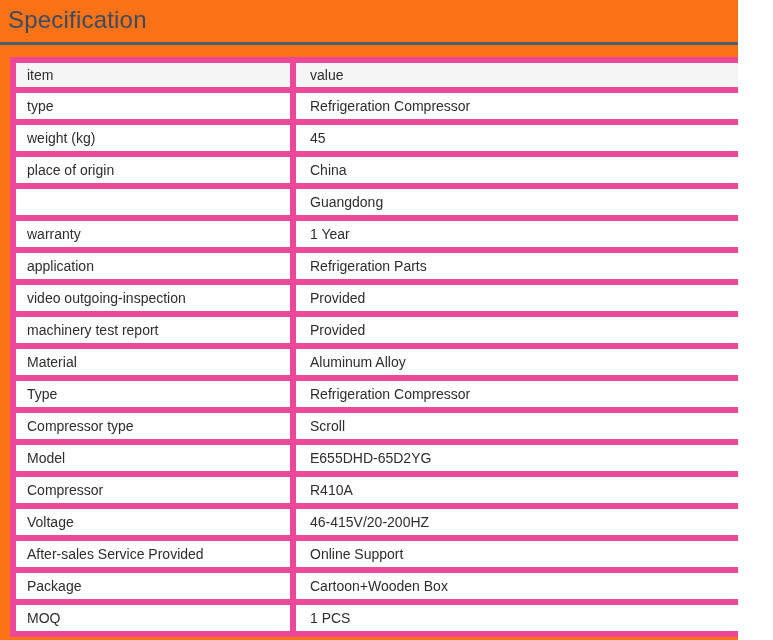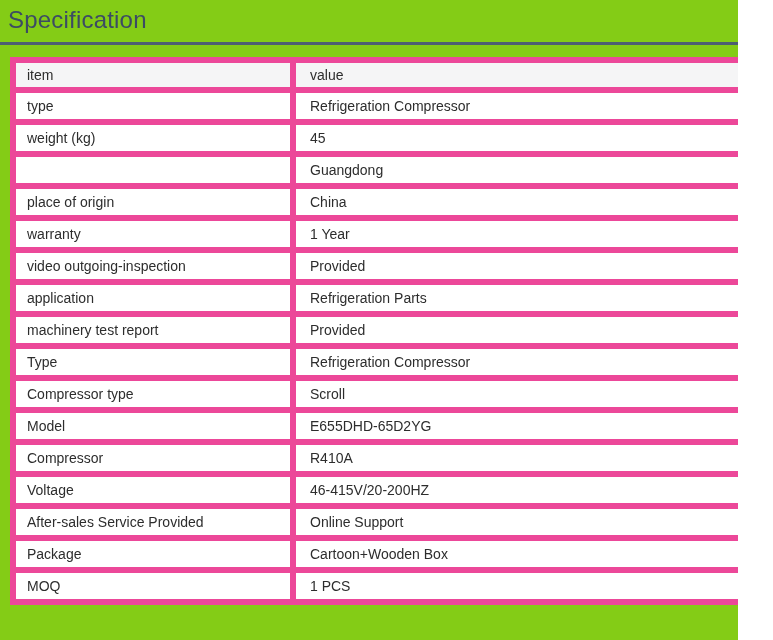--- a/index.html
+++ b/index.html
@@ -4,21 +4,21 @@
 <style>
   * { box-sizing: border-box; margin: 0; padding: 0; }
   html, body {
     width: 773px;
     background: #ffffff;
     font-family: "Liberation Sans", "DejaVu Sans", sans-serif;
   }
   .page {
     width: 738px;
     height: 640px;
-    background: #84cc16;
+    background: #f97316;
     overflow: hidden;
   }
   .section-title {
     margin: 6px 0 0 8px;
     font-size: 24px;
     line-height: 28px;
     font-weight: 400;
     color: #3c4b64;
     letter-spacing: 0.2px;
   }
@@ -83,42 +83,46 @@
     <tbody>
         <tr>
           <td>type</td>
           <td>Refrigeration Compressor</td>
         </tr>
         <tr>
           <td>weight (kg)</td>
           <td>45</td>
         </tr>
         <tr>
+          <td>place of origin</td>
+          <td>China</td>
+        </tr>
+        <tr>
           <td></td>
           <td>Guangdong</td>
-        </tr>
-        <tr>
-          <td>place of origin</td>
-          <td>China</td>
         </tr>
         <tr>
           <td>warranty</td>
           <td>1 Year</td>
         </tr>
         <tr>
+          <td>application</td>
+          <td>Refrigeration Parts</td>
+        </tr>
+        <tr>
           <td>video outgoing-inspection</td>
           <td>Provided</td>
         </tr>
         <tr>
-          <td>application</td>
-          <td>Refrigeration Parts</td>
+          <td>machinery test report</td>
+          <td>Provided</td>
         </tr>
         <tr>
-          <td>machinery test report</td>
-          <td>Provided</td>
+          <td>Material</td>
+          <td>Aluminum Alloy</td>
         </tr>
         <tr>
           <td>Type</td>
           <td>Refrigeration Compressor</td>
         </tr>
         <tr>
           <td>Compressor type</td>
           <td>Scroll</td>
         </tr>
         <tr>

